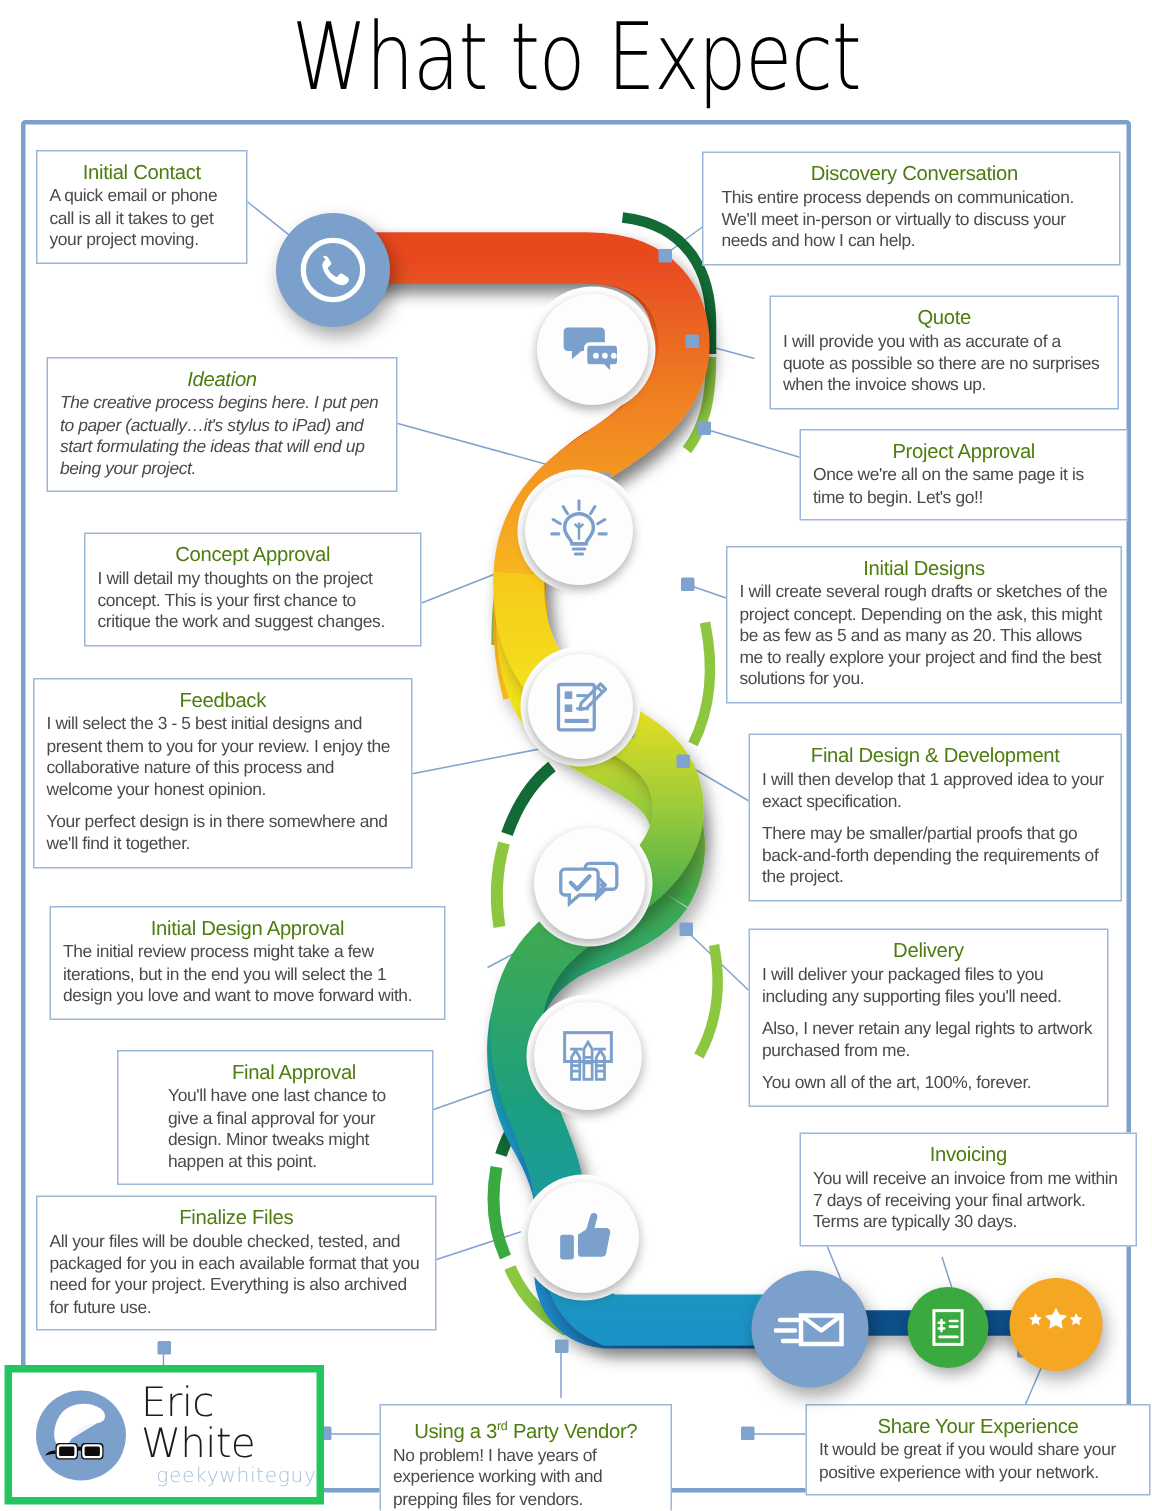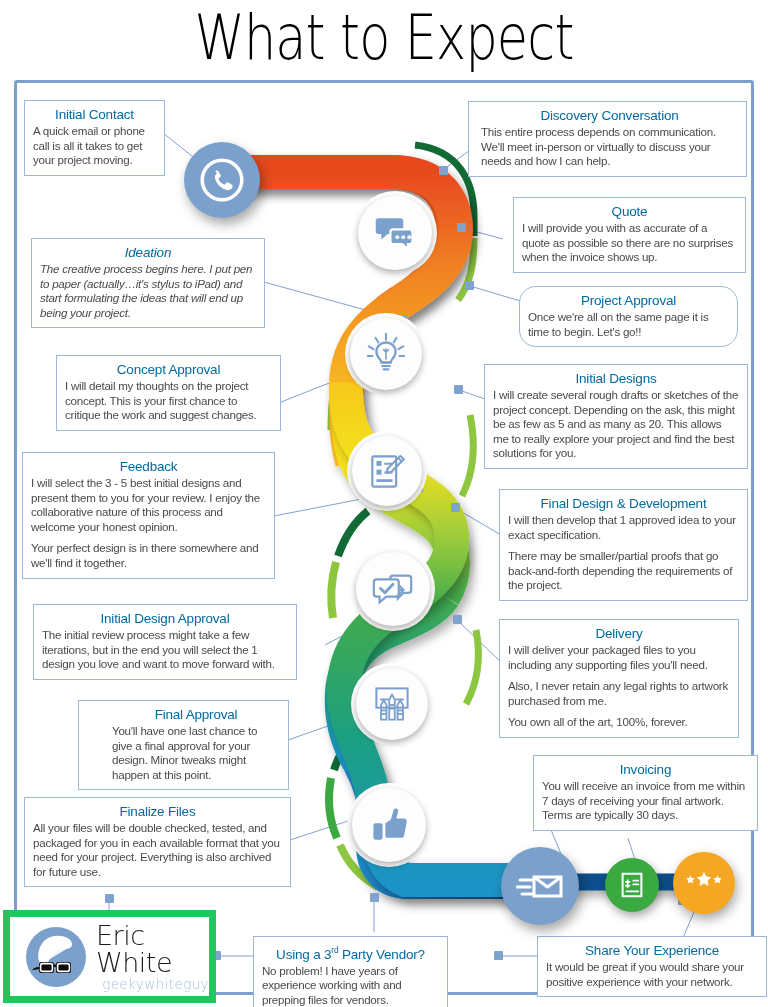--- a/index.html
+++ b/index.html
@@ -54,21 +54,21 @@
     border: 1px solid #9bb8d8;
     padding: 5px 8px 7px 8px;
     color: #404040;
     z-index: 5;
   }
   .box .bt {
     display: block;
     text-align: center;
     font-size: 13.5px;
     line-height: 17px;
-    color: #0369a1;
+    color: #4d7c0f;
     margin-bottom: 1px;
     letter-spacing: -0.2px;
   }
   .box p {
     font-size: 11.6px;
     line-height: 14.6px;
     color: #4a4a4a;
     letter-spacing: -0.25px;
   }
   .box p + p { margin-top: 7px; }
@@ -86,21 +86,21 @@
     box-shadow: 0 3px 7px rgba(0,0,0,0.32), 0 0 0 5px #ffffff;
   }
   .node svg { display: block; }
 
   
   #logo-card {
     position: absolute;
     left: 3px; top: 910px;
     width: 213px; height: 93px;
     background: #ffffff;
-    border: 7px solid #22c55e;
+    border: 5px solid #22c55e;
     display: flex; align-items: center;
     z-index: 7;
   }
   #logo-mark {
     width: 64px; height: 64px;
     margin-left: 14px; margin-right: 8px;
     flex: 0 0 auto;
   }
   #logo-text { line-height: 1; }
   #logo-name {
@@ -385,21 +385,21 @@
   <div class="box" style="left:513px; top:197px; width:233px;">
     <span class="bt">Quote</span>
     <p>I will provide you with as accurate of a quote as possible so there are no surprises when the invoice shows up.</p>
   </div>
 
   <div class="box" style="left:31px; top:238px; width:234px;font-style:italic;">
     <span class="bt">Ideation</span>
     <p>The creative process begins here. I put pen to paper (actually…it's stylus to iPad)  and start formulating the ideas that will end up being your project.</p>
   </div>
 
-  <div class="box" style="left:519px; top:286px; width:219px;border-radius:17px;">
+  <div class="box" style="left:533px; top:286px; width:219px;">
     <span class="bt">Project Approval</span>
     <p>Once we're all on the same page it is time to begin. Let's go!!</p>
   </div>
 
   <div class="box" style="left:56px; top:355px; width:225px;">
     <span class="bt">Concept Approval</span>
     <p>I will detail my thoughts on the project concept. This is your first chance to critique the work and suggest changes.</p>
   </div>
 
   <div class="box" style="left:484px; top:364px; width:264px;">

